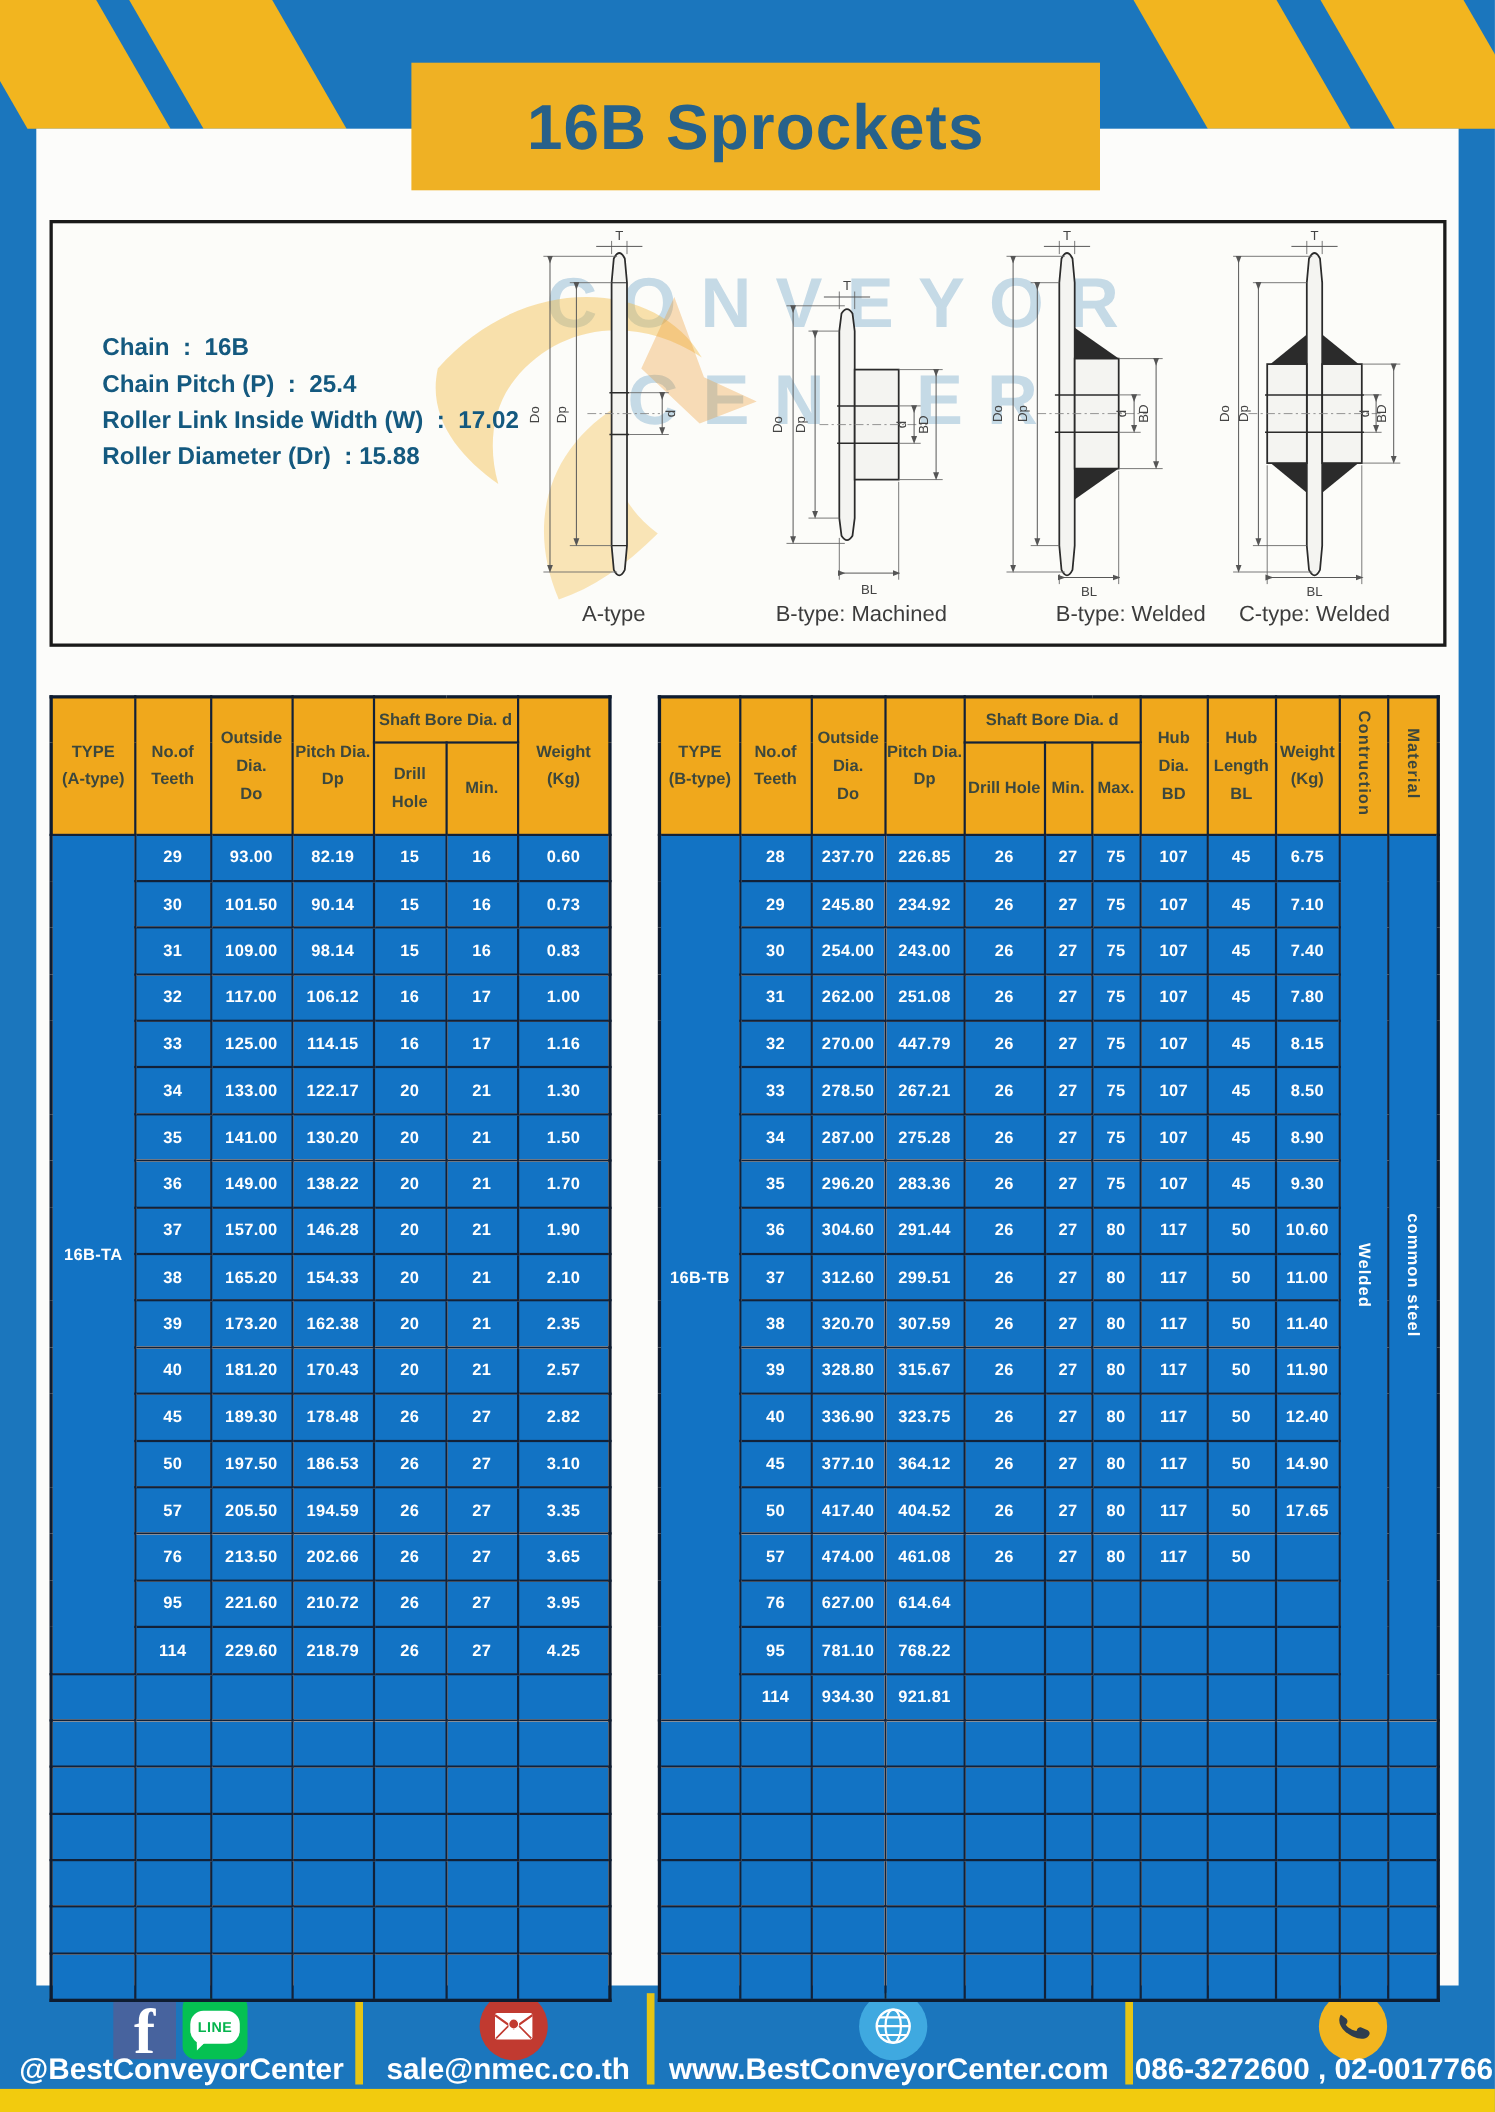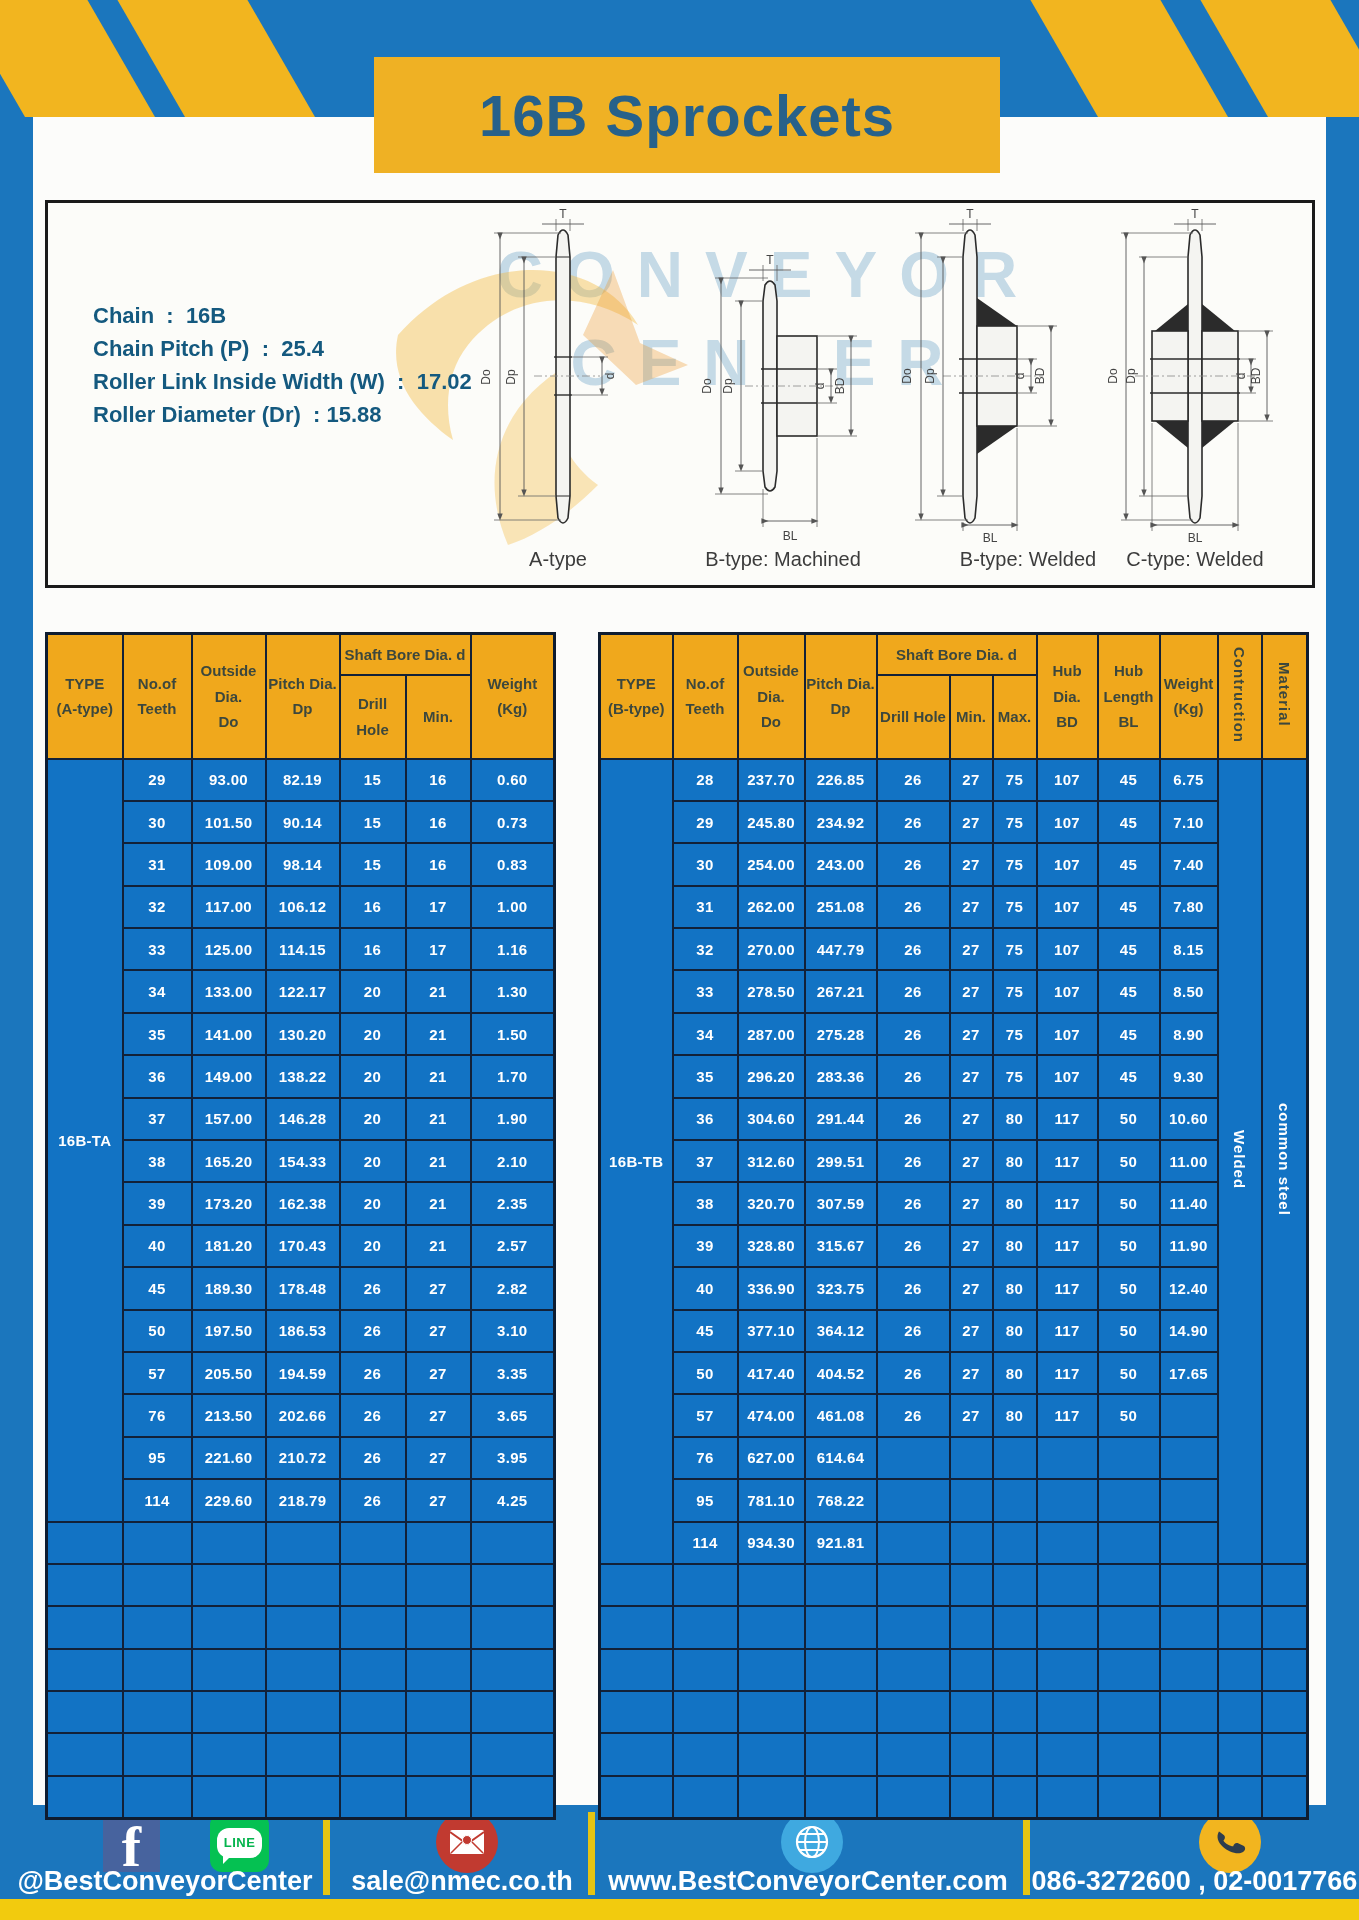--- a/index.html
+++ b/index.html
@@ -45,21 +45,21 @@
                  letter-spacing:0.3px;overflow:hidden;}
   .vtext{writing-mode:vertical-rl;letter-spacing:1px;display:inline-block;}
   
   .footer-text{position:absolute;top:1866px;font-size:27px;font-weight:bold;color:#ffffff;
                text-align:center;white-space:nowrap;}
   .vdiv{position:absolute;top:1812px;width:7px;height:83px;background:#e5c414;}
   .fb-tile{position:absolute;left:103px;top:1813px;width:57px;height:59px;background:#47639e;
            display:flex;align-items:flex-end;justify-content:center;overflow:hidden;}
   .fb-f{font-family:"Liberation Serif",serif;font-weight:bold;font-size:58px;color:#fff;line-height:0.88;}
   .line-tile{position:absolute;left:166px;top:1813px;width:59px;height:59px;background:#05c152;
-             border-radius:12px;display:flex;align-items:center;justify-content:center;margin-left:44px;}
+             border-radius:12px;display:flex;align-items:center;justify-content:center;}
   .line-bubble{position:relative;width:45px;height:30px;background:#fff;border-radius:12px;
                display:flex;align-items:center;justify-content:center;}
   .line-bubble:after{content:"";position:absolute;left:6px;bottom:-6px;border:5px solid transparent;
                      border-top-color:#fff;border-left-color:#fff;}
   .line-label{color:#05b44d;font-size:13px;font-weight:bold;letter-spacing:0.5px;}
   .circle-icon{position:absolute;width:62px;height:62px;border-radius:50%;
                display:flex;align-items:center;justify-content:center;}
   .bottom-strip{position:absolute;left:0;top:1899px;width:1359px;height:21px;background:#f2cb0e;}
 </style>
 </head>

